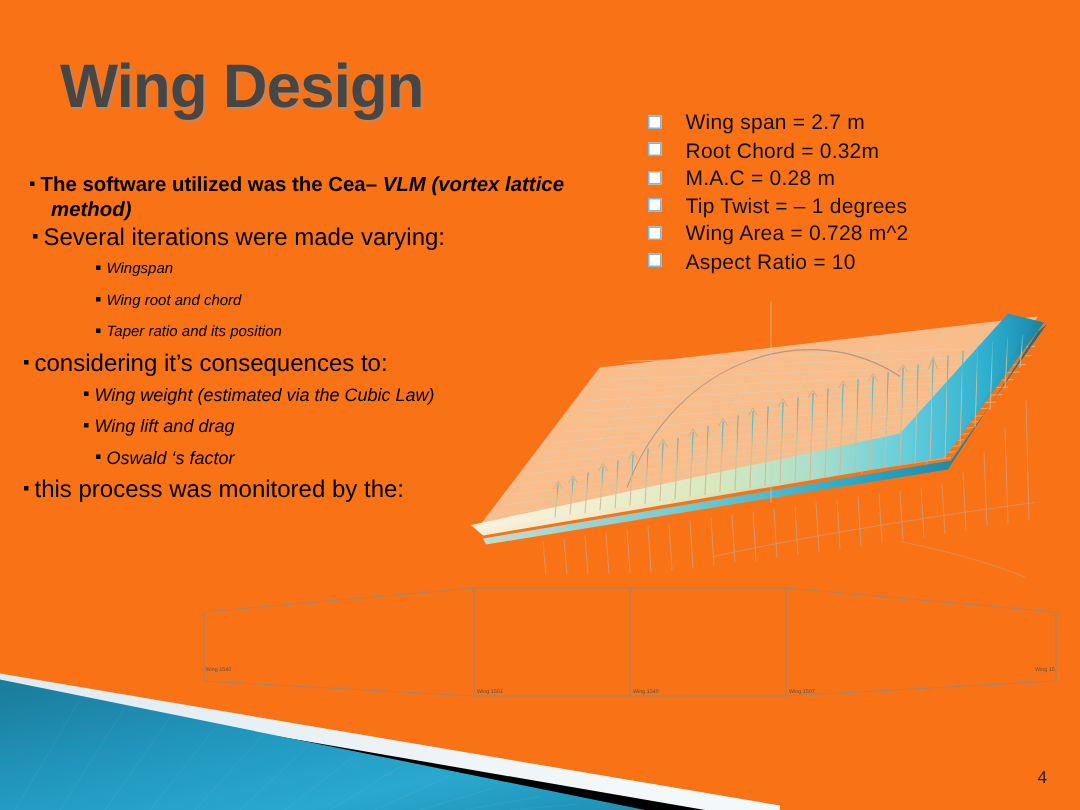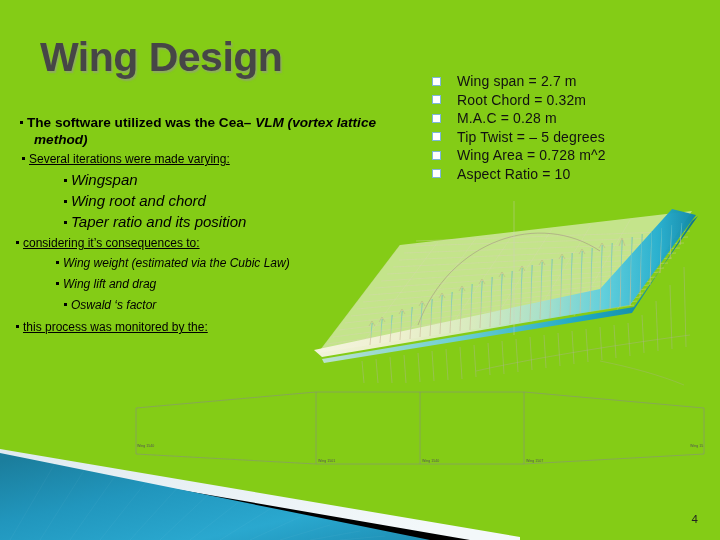--- a/index.html
+++ b/index.html
@@ -1,37 +1,37 @@
 <!DOCTYPE html>
 <html><head>
 <meta charset="utf-8">
 <style>
   html,body{margin:0;padding:0;background:#fff;}
   body{width:720px;height:540px;overflow:hidden;position:relative;
        font-family:"Liberation Sans","DejaVu Sans",sans-serif;}
 
-  #slide{position:absolute;inset:0;width:720px;height:540px;background:#84cc16;overflow:hidden;}
+  #slide{position:absolute;inset:0;width:720px;height:540px;background:#f97316;overflow:hidden;}
 
   
   #title{
     position:absolute;left:40px;top:34px;
     font-size:41px;font-weight:bold;color:#464646;
     letter-spacing:-0.5px;
     text-shadow:1.5px 1.5px 1.4px rgba(150,150,150,0.55);
     white-space:nowrap;
   }
 
   
   #leftbody{position:absolute;left:16px;top:114px;width:400px;color:#000;}
   .bl{display:block;position:relative;}
   .bl .sq{display:inline-block;width:3px;height:3px;background:#000;
           vertical-align:middle;margin-right:4px;margin-bottom:2px;}
   .l1{font-size:13.6px;line-height:17px;margin-bottom:2px;padding-left:4px;font-weight:bold;}
-  .l1b{font-size:12px;line-height:18px;margin-bottom:3px;padding-left:6px;text-decoration:underline;}
-  .l2{font-size:15px;line-height:17px;margin-bottom:4px;padding-left:48px;font-style:italic;}
+  .l1b{font-size:16px;line-height:18px;margin-bottom:3px;padding-left:6px;}
+  .l2{font-size:10px;line-height:17px;margin-bottom:4px;padding-left:48px;font-style:italic;}
   .l2w{font-size:12px;line-height:17px;margin-bottom:4px;padding-left:40px;font-style:italic;}
   .ital{font-style:italic;}
   .cont{display:block;padding-left:14px;font-style:italic;font-size:13.6px;line-height:17px;}
 
   
   #rightlist{position:absolute;left:432px;top:72px;width:270px;}
   .spec{display:flex;align-items:center;height:18.5px;font-size:14px;color:#111;}
   .spec .chk{width:7px;height:7px;border:1.2px solid #7fb6d9;background:#fff;
              margin-right:16px;flex:none;}
   .spec .txt{white-space:nowrap;letter-spacing:0.15px;}
@@ -111,21 +111,21 @@
     <div class="spec">
       <span class="chk"></span>
       <span class="txt">Root Chord = 0.32m</span>
     </div>
     <div class="spec">
       <span class="chk"></span>
       <span class="txt">M.A.C = 0.28 m</span>
     </div>
     <div class="spec">
       <span class="chk"></span>
-      <span class="txt">Tip Twist = – 5 degrees</span>
+      <span class="txt">Tip Twist = – 1 degrees</span>
     </div>
     <div class="spec">
       <span class="chk"></span>
       <span class="txt">Wing Area = 0.728 m^2</span>
     </div>
     <div class="spec">
       <span class="chk"></span>
       <span class="txt">Aspect Ratio = 10</span>
     </div>
   </div>

